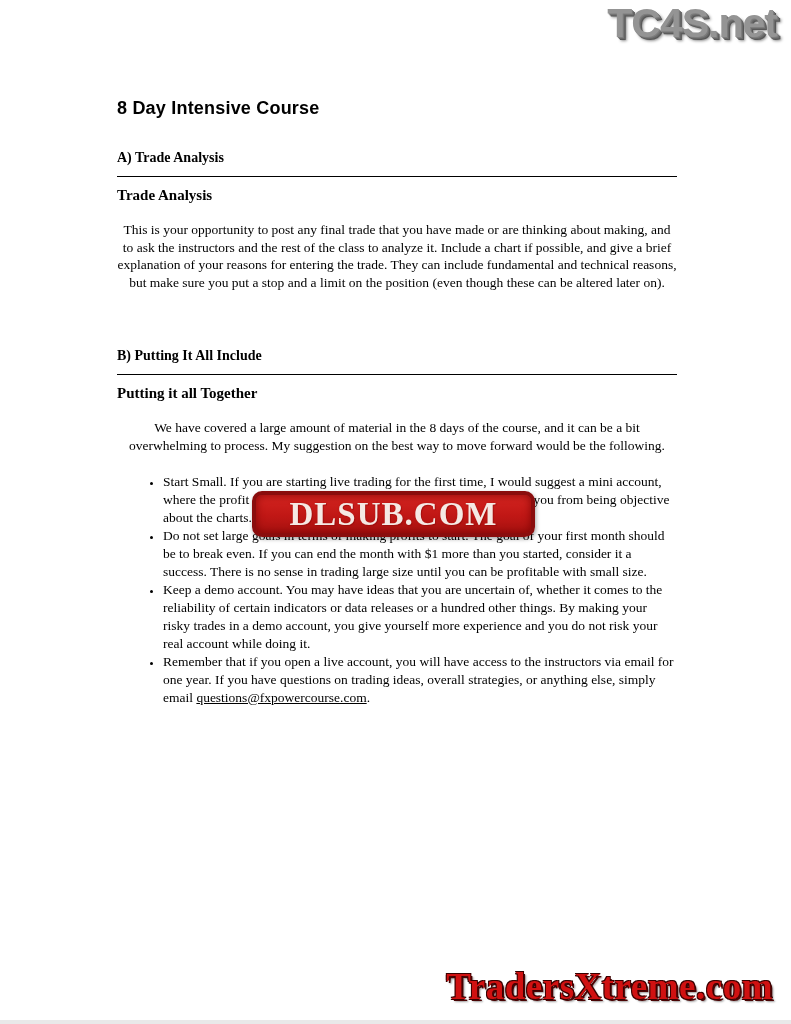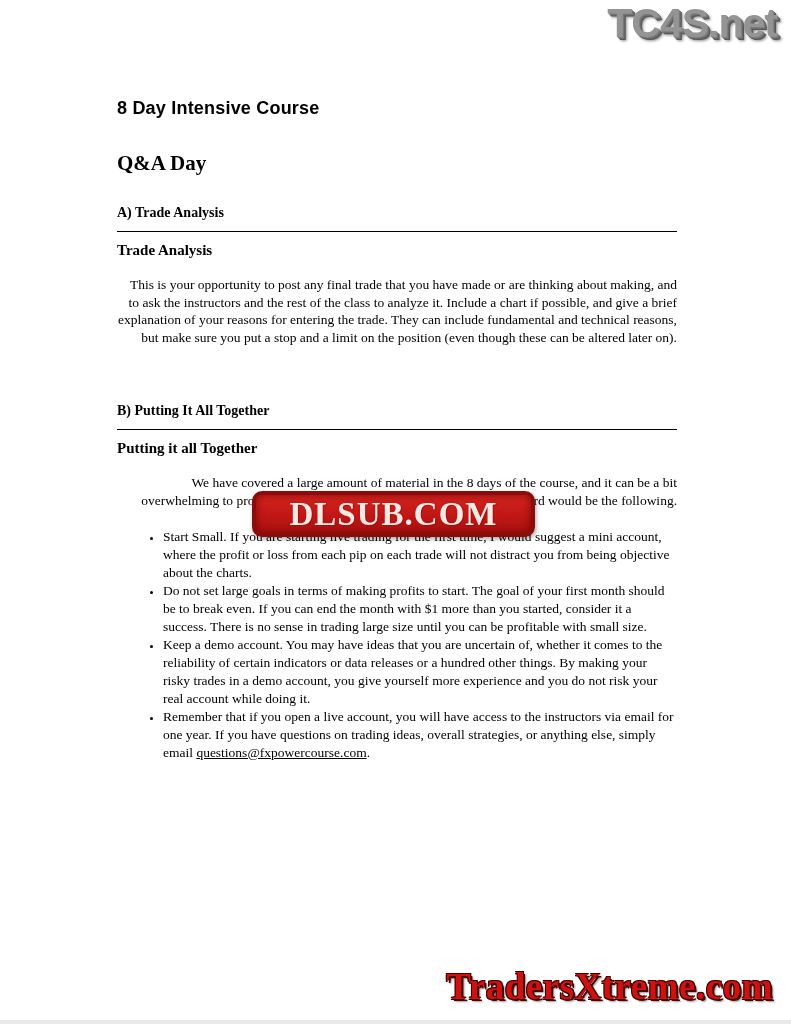--- a/index.html
+++ b/index.html
@@ -56,21 +56,21 @@
   }
 
   .sub-heading {
     margin-top:10px;
     font-size:15px; font-weight:bold; line-height:17px;
   }
 
   .body-text {
     margin-top:17px;
     font-size:13.5px; line-height:17.5px;
-    text-align:right;
+    text-align:center;
   }
 
   ul.advice-list {
     margin-top:19px;
     padding-left:46px;
     list-style:disc outside;
   }
   ul.advice-list li {
     font-size:13.5px; line-height:18px;
     margin-bottom:0;
@@ -118,31 +118,30 @@
 <body>
 
 <div class="page">
 
   <div class="tc4s-logo">TC4S.net</div>
 
   <div class="content">
 
     <h1 class="course-title">8 Day Intensive Course</h1>
 
-    <h2 class="qa-day">Q&amp;A Day</h2>
 
     <div class="section-heading a">A) Trade Analysis</div>
 
     <hr class="rule">
 
     <div class="sub-heading">Trade Analysis</div>
 
     <p class="body-text">This is your opportunity to post any final trade that you have made or are thinking about making, and to ask the instructors and the rest of the class to analyze it. Include a chart if possible, and give a brief explanation of your reasons for entering the trade. They can include fundamental and technical reasons, but make sure you put a stop and a limit on the position (even though these can be altered later on).</p>
 
-    <div class="section-heading b">B) Putting It All Together</div>
+    <div class="section-heading b">B) Putting It All Include</div>
 
     <hr class="rule">
 
     <div class="sub-heading">Putting it all Together</div>
 
     <p class="body-text">We have covered a large amount of material in the 8 days of the course, and it can be a bit overwhelming to process. My suggestion on the best way to move forward would be the following.</p>
 
     <ul class="advice-list">
       <li>Start Small. If you are starting live trading for the first time, I would suggest a mini account, where the profit or loss from each pip on each trade will not distract you from being objective about the charts.</li>
       <li>Do not set large goals in terms of making profits to start. The goal of your first month should be to break even. If you can end the month with $1 more than you started, consider it a success. There is no sense in trading large size until you can be profitable with small size.</li>

